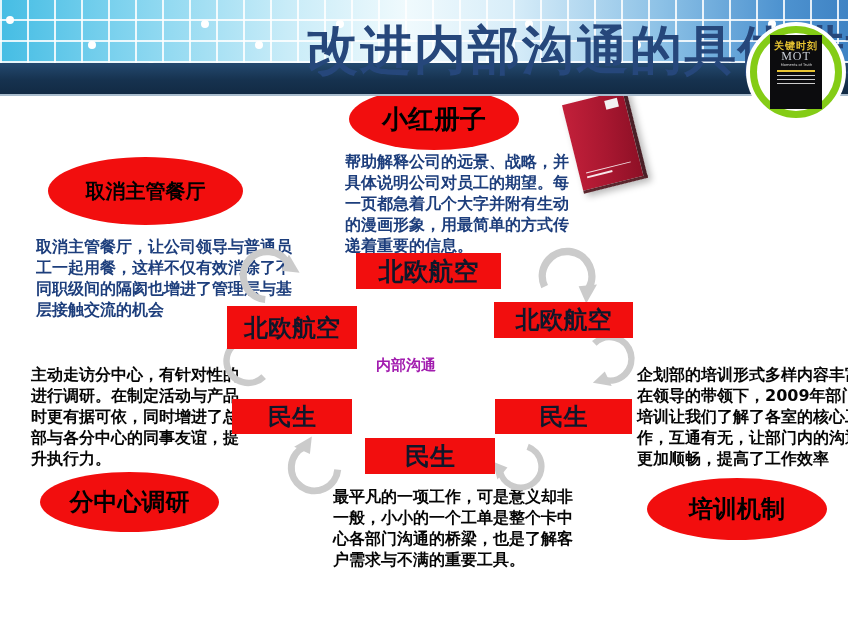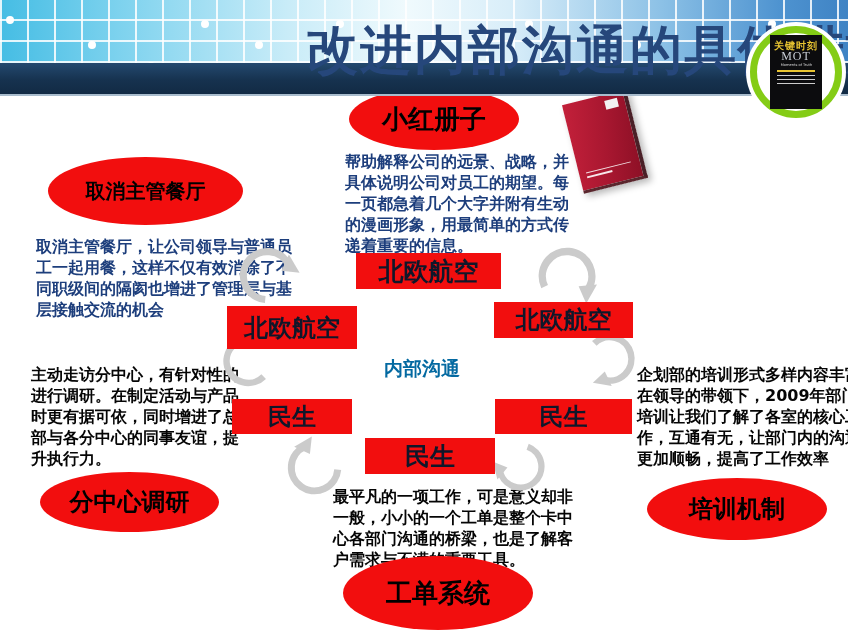--- a/index.html
+++ b/index.html
@@ -86,22 +86,22 @@
     position:absolute;background:#f20e0e;color:#0f172a;font-weight:700;
     display:flex;align-items:center;justify-content:center;white-space:nowrap;z-index:2;
   }
   .node-top {left:356px;top:253px;width:145px;height:36px;font-size:25px;}
   .node-ul  {left:227px;top:306px;width:130px;height:43px;font-size:24px;}
   .node-ur  {left:494px;top:302px;width:139px;height:36px;font-size:24px;}
   .node-ll  {left:232px;top:399px;width:120px;height:35px;font-size:24px;}
   .node-lr  {left:495px;top:399px;width:137px;height:35px;font-size:24px;}
   .node-bot {left:365px;top:438px;width:130px;height:36px;font-size:25px;}
   .cycle-center{
-    position:absolute;left:384px;top:356px;z-index:2;
-    color:#0369a1;font-weight:700;font-size:19px;white-space:nowrap;
+    position:absolute;left:376px;top:356px;z-index:2;
+    color:#a21caf;font-weight:700;font-size:15px;white-space:nowrap;
   }
   .arr{position:absolute;z-index:1;}
   .a-tr{left:534px;top:244px;width:66px;height:66px;transform:rotate(5deg);}
   .a-r {left:580px;top:330px;width:58px;height:58px;transform:rotate(75deg);}
   .a-br{left:492px;top:438px;width:56px;height:56px;transform:rotate(140deg);}
   .a-bl{left:284px;top:436px;width:62px;height:62px;transform:rotate(215deg);}
   .a-l {left:220px;top:332px;width:58px;height:58px;transform:rotate(255deg);}
   .a-tl{left:236px;top:244px;width:64px;height:64px;transform:rotate(305deg);}
 </style>
 </head>
@@ -130,21 +130,20 @@
   <div class="red-notebook">
     <div class="nb-label"></div>
     <div class="nb-line1"></div>
     <div class="nb-line2"></div>
   </div>
 
   <div class="oval oval-redbook">小红册子</div>
   <div class="oval oval-canteen">取消主管餐厅</div>
   <div class="oval oval-research">分中心调研</div>
   <div class="oval oval-training">培训机制</div>
-  <div class="oval oval-ticket">工单系统</div>
 
   <div class="tblock blue tb-redbook">帮助解释公司的远景、战略，并具体说明公司对员工的期望。每一页都急着几个大字并附有生动的漫画形象，用最简单的方式传递着重要的信息。</div>
   <div class="tblock blue tb-canteen">取消主管餐厅，让公司领导与普通员工一起用餐，这样不仅有效消除了不同职级间的隔阂也增进了管理层与基层接触交流的机会</div>
   <div class="tblock black tb-research">主动走访分中心，有针对性的进行调研。在制定活动与产品时更有据可依，同时增进了总部与各分中心的同事友谊，提升执行力。</div>
   <div class="tblock black tb-training">企划部的培训形式多样内容丰富 在领导的带领下，2009年部门培训让我们了解了各室的核心工作，互通有无，让部门内的沟通更加顺畅，提高了工作效率</div>
   <div class="tblock black tb-ticket">最平凡的一项工作，可是意义却非一般，小小的一个工单是整个卡中心各部门沟通的桥梁，也是了解客户需求与不满的重要工具。</div>
 
   <div class="node node-top">北欧航空</div>
   <div class="node node-ul">北欧航空</div>
   <div class="node node-ur">北欧航空</div>

